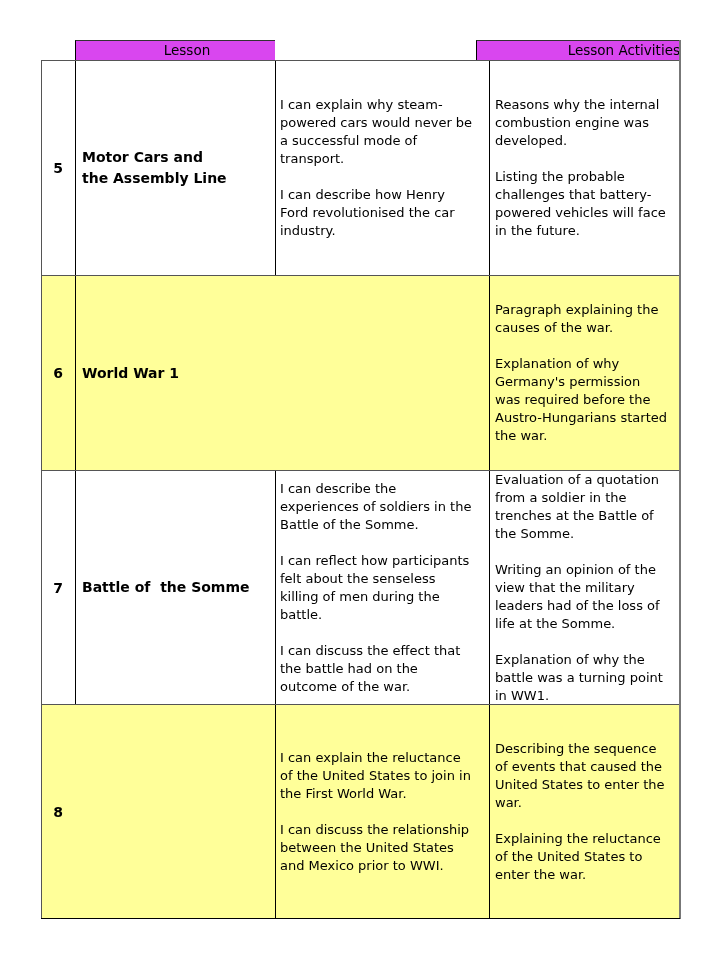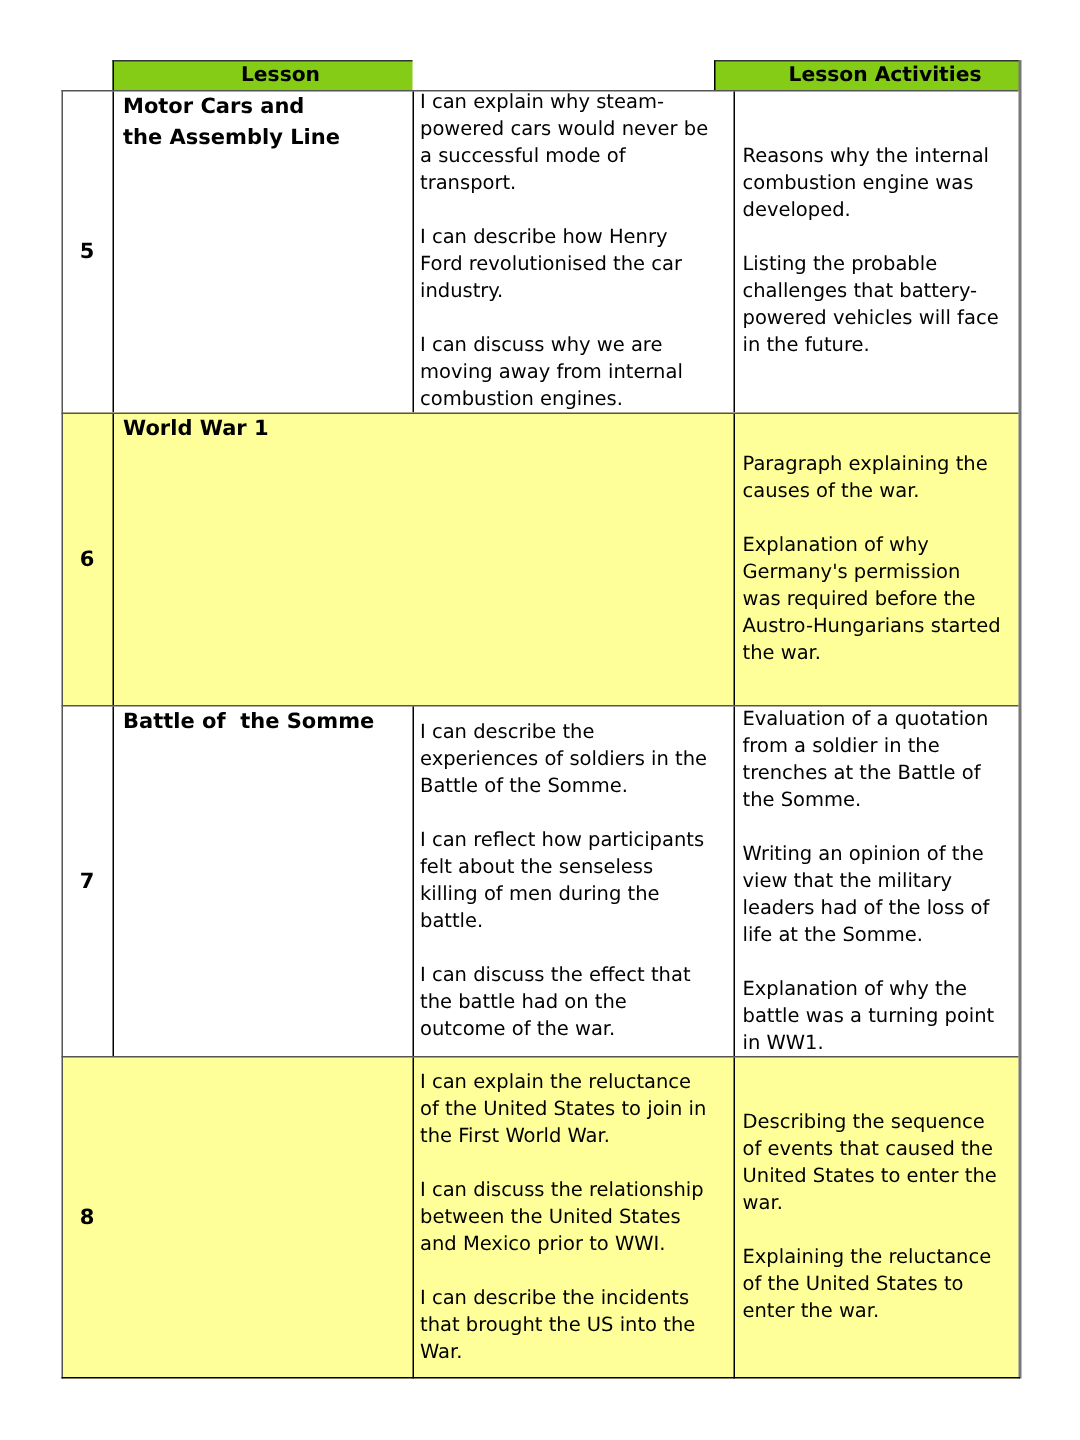--- a/index.html
+++ b/index.html
@@ -1,29 +1,29 @@
 <!DOCTYPE html>
 <html><head>
 <meta charset="utf-8">
 <style>
   html, body { margin: 0; padding: 0; background: #ffffff; }
   body { width: 720px; height: 960px; position: relative; overflow: hidden;
          font-family: "DejaVu Sans", sans-serif; color: #000; }
   .tbl { position: absolute; left: 0; top: 0; }
-  .hdr { position: absolute; top: 40px; height: 20px; background: #84cc16;
+  .hdr { position: absolute; top: 40px; height: 20px; background: #d946ef;
          border-top: 1px solid #333; box-sizing: border-box;
-         font-weight: bold; font-size: 13.5px; text-align: center; line-height: 19px; padding-left: 23px; }
+         font-weight: normal; font-size: 13.5px; text-align: center; line-height: 19px; padding-left: 23px; }
   .row { position: absolute; left: 41px; width: 638px; box-sizing: border-box;
          border-top: 1px solid #555; }
   .cell { position: absolute; top: 0; bottom: 0; box-sizing: border-box; overflow: hidden; }
   .num { left: 0; width: 34px; font-weight: bold; font-size: 14px;
          display: flex; align-items: center; justify-content: center; }
   .title { left: 34px; width: 200px; border-left: 1px solid #000; font-weight: bold;
            font-size: 14px; line-height: 21px; padding: 0 0 0 6px;
-           display: flex; align-items: flex-start; }
+           display: flex; align-items: center; }
   .obj { left: 234px; width: 201px; border-left: 1px solid #000; font-size: 13px;
          line-height: 18px; padding: 0 2px 0 4px; display: flex; flex-direction: column; justify-content: center; }
   .act { left: 435px; width: 182px; border-left: 1px solid #000; font-size: 13px;
          line-height: 18px; padding: 0 2px 0 5px; display: flex; flex-direction: column; justify-content: center; margin-left: 13px; }
   .para { margin: 0 0 18px 0; }
   .para:last-child { margin-bottom: 0; }
   .frame-left { position: absolute; left: 41px; top: 60px; width: 1px; height: 859px; background: #555; }
   .frame-right { position: absolute; left: 679px; top: 40px; width: 2px; height: 879px; background: #777; }
   .frame-bottom { position: absolute; left: 41px; top: 918px; width: 639px; height: 1px; background: #000; }
   .white { background: #ffffff; }
@@ -33,33 +33,32 @@
 <body>
 
 <div class="tbl">
 
   <div class="hdr" style="left:75px;width:200px;border-left:1px solid #000;">
     <span>Lesson</span>
   </div>
   <div class="hdr" style="left:275px;width:201px;border-left:1px solid #000;margin-top:20px;">
     <span>Lesson Objectives</span>
   </div>
-  <div class="hdr" style="left:476px;width:204px;border-left:1px solid #000;">
+  <div class="hdr" style="left:476px;width:204px;border-left:1px solid #000;text-align:right;">
     <span>Lesson Activities</span>
   </div>
 
   <div class="row white" style="top:60px;height:215px;">
     <div class="cell num">5</div>
     <div class="cell title">
       <span style="width:150px;">Motor Cars and the Assembly Line</span>
     </div>
     <div class="cell obj">
       <p class="para">I can explain why steam-powered cars would never be a successful mode of transport.</p>
       <p class="para">I can describe how Henry Ford revolutionised the car industry.</p>
-      <p class="para">I can discuss why we are moving away from internal combustion engines.</p>
     </div>
     <div class="cell act">
       <p class="para">Reasons why the internal combustion engine was developed.</p>
       <p class="para">Listing the probable challenges that battery-powered vehicles will face in the future.</p>
     </div>
   </div>
 
   <div class="row yellow" style="top:275px;height:195px;">
     <div class="cell num">6</div>
     <div class="cell title">
@@ -86,21 +85,20 @@
       <p class="para">Writing an opinion of the view that the military leaders had of the loss of life at the Somme.</p>
       <p class="para">Explanation of why the battle was a turning point in WW1.</p>
     </div>
   </div>
 
   <div class="row yellow" style="top:704px;height:215px;">
     <div class="cell num">8</div>
     <div class="cell obj">
       <p class="para">I can explain the reluctance of the United States to join in the First World War.</p>
       <p class="para">I can discuss the relationship between the United States and Mexico prior to WWI.</p>
-      <p class="para">I can describe the incidents that brought the US into the War.</p>
     </div>
     <div class="cell act">
       <p class="para">Describing the sequence of events that caused the United States to enter the war.</p>
       <p class="para">Explaining the reluctance of the United States to enter the war.</p>
     </div>
   </div>
 
   <div class="frame-left"></div>
   <div class="frame-right"></div>
   <div class="frame-bottom"></div>

